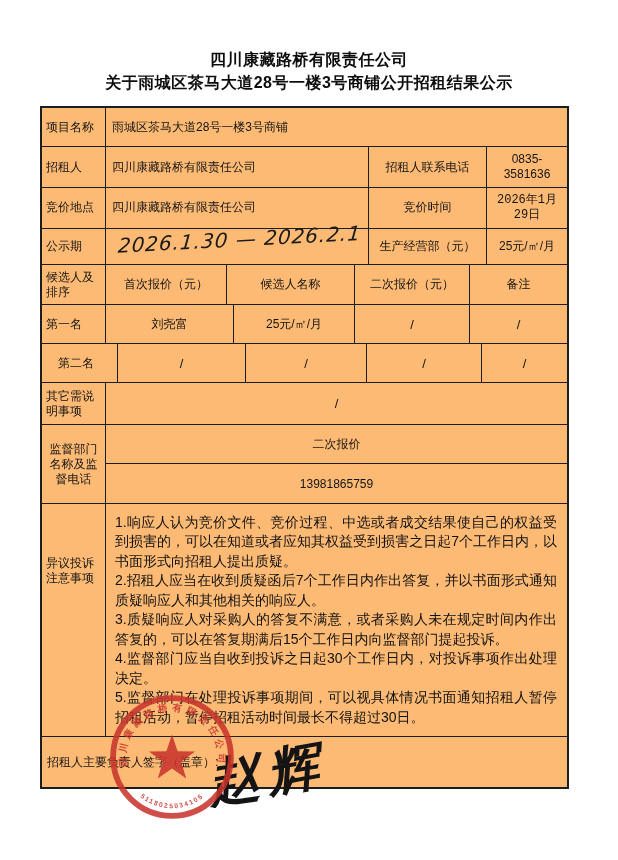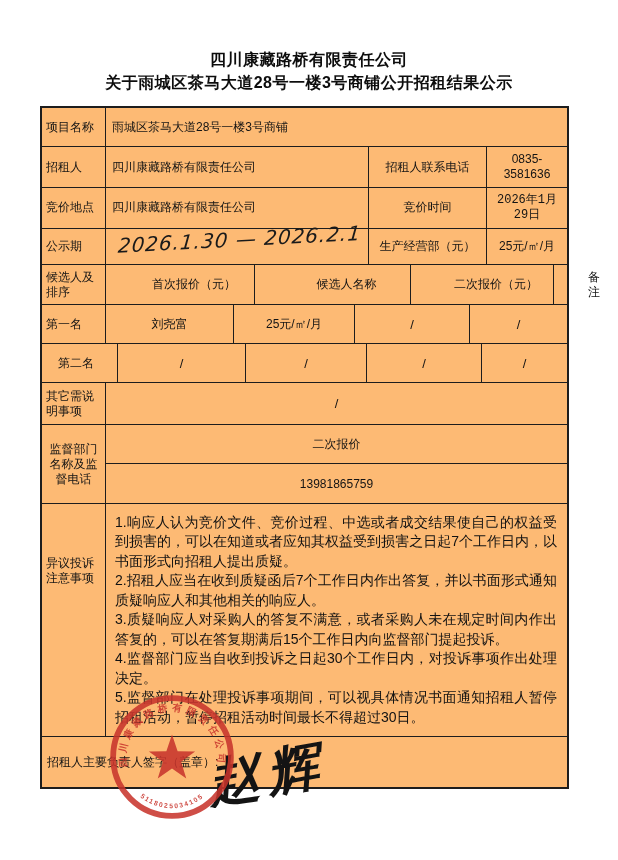--- a/index.html
+++ b/index.html
@@ -18,21 +18,21 @@
   .cell.end{border-right:none;}
   .cell.center{justify-content:center;text-align:center;}
   .label-cell{width:64px;flex:none;padding:2px 4px;}
   .grow{flex:1;}
   .w263{width:263px;flex:none;}
   .w118{width:118px;flex:none;}
   .w128{width:128px;flex:none;}
   .w121{width:121px;flex:none;}
   .w115{width:115px;flex:none;}
   .r1{height:39px;} .r2{height:41px;} .r3{height:41px;font-family:Liberation Mono, monospace;} .r4{height:36px;}
-  .r5{height:40px;gap:28px;} .r6{height:39px;} .r7{height:39px;padding-left:12px;} .r8{height:42px;}
+  .r5{height:40px;} .r6{height:39px;} .r7{height:39px;padding-left:12px;} .r8{height:42px;}
   .r9{height:79px;} .r10{height:233px;} .r11{height:50px;}
   .handwrite{font-family:"DejaVu Sans",sans-serif;font-style:italic;font-size:20px;
     letter-spacing:1px;transform:rotate(-3deg) skewX(-8deg);transform-origin:left center;
     color:#1a1a1a;white-space:nowrap;padding-left:6px;}
   .subcol{display:flex;flex-direction:column;flex:1;}
   .subrow{display:flex;align-items:center;justify-content:center;box-sizing:border-box;
     font-size:12px;color:#141414;}
   .subrow.top{height:39px;border-bottom:1.5px solid #1d1d1d;}
   .subrow.bot{flex:1;}
   .objection-label{align-items:flex-start;padding-top:52px;}

